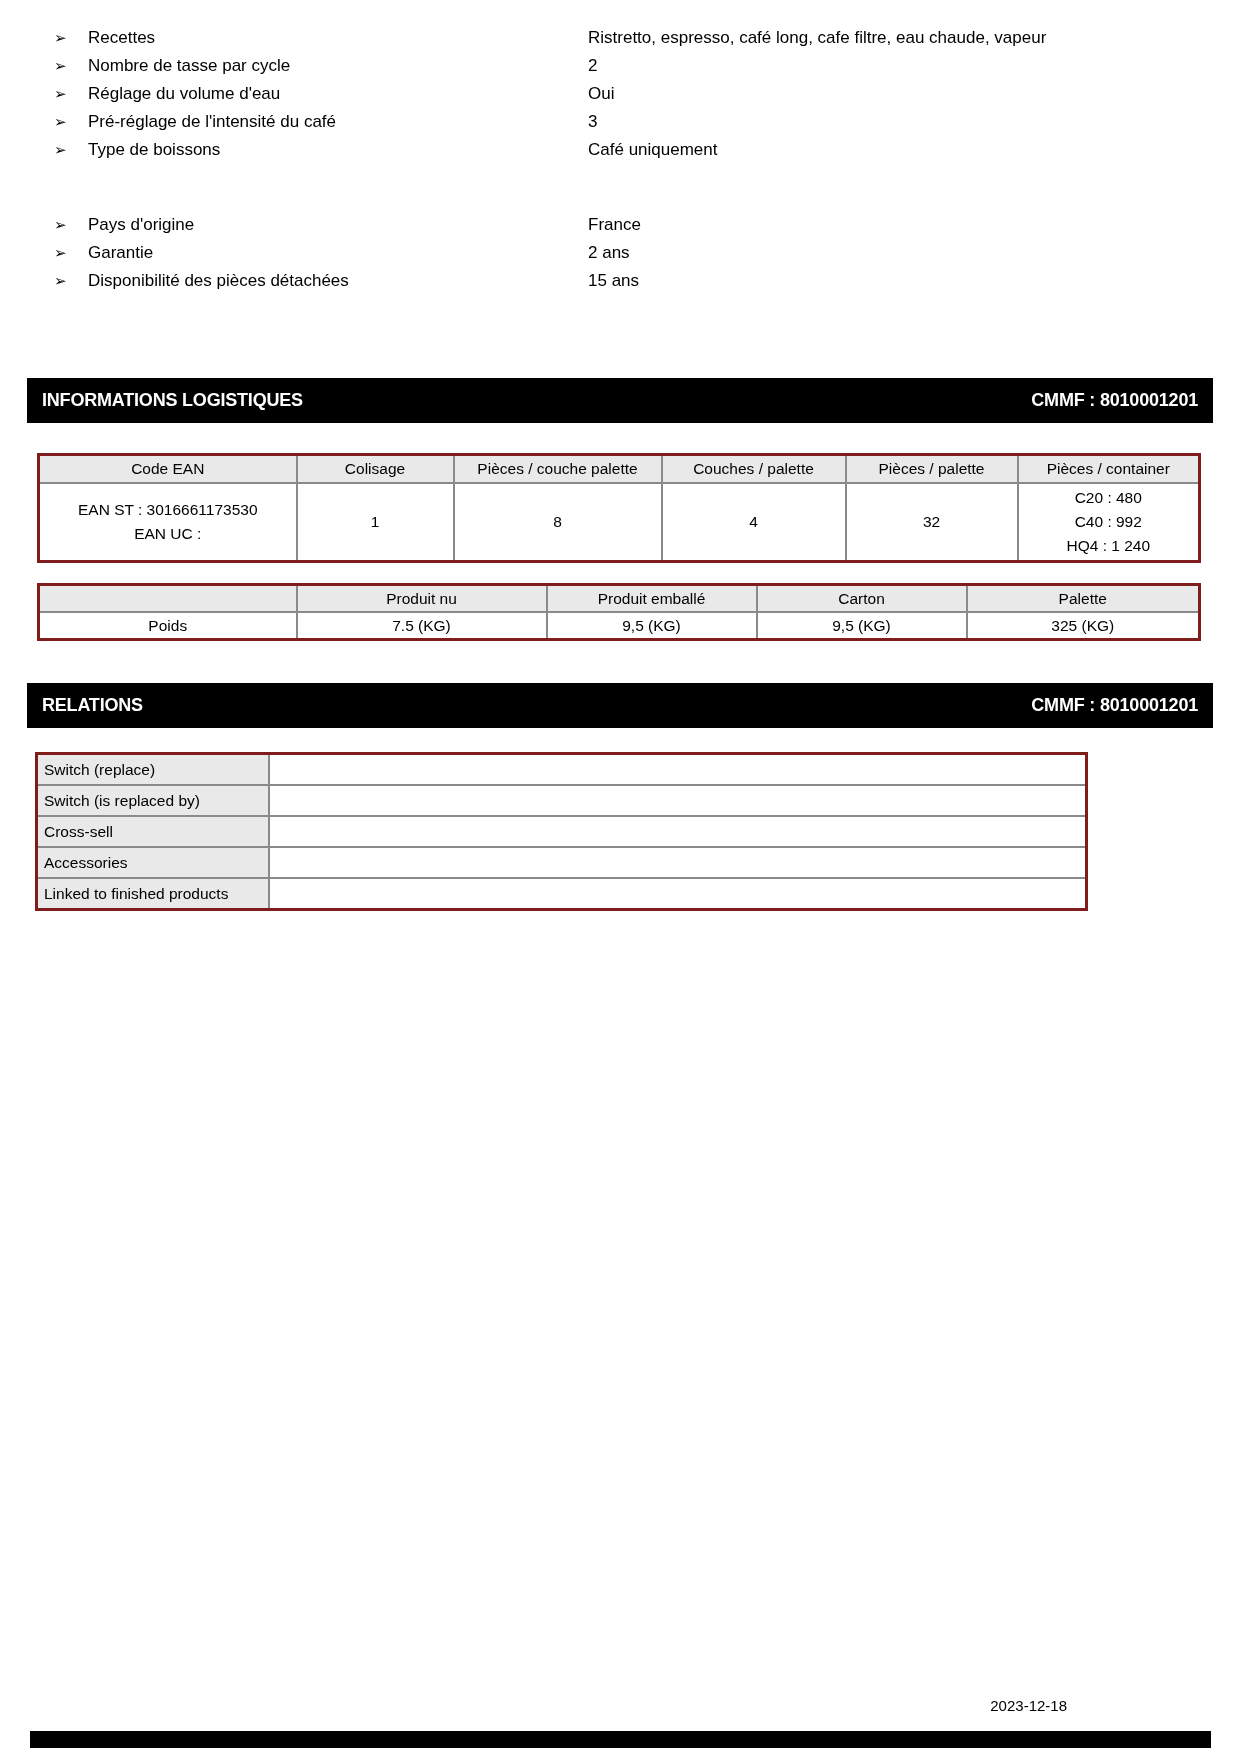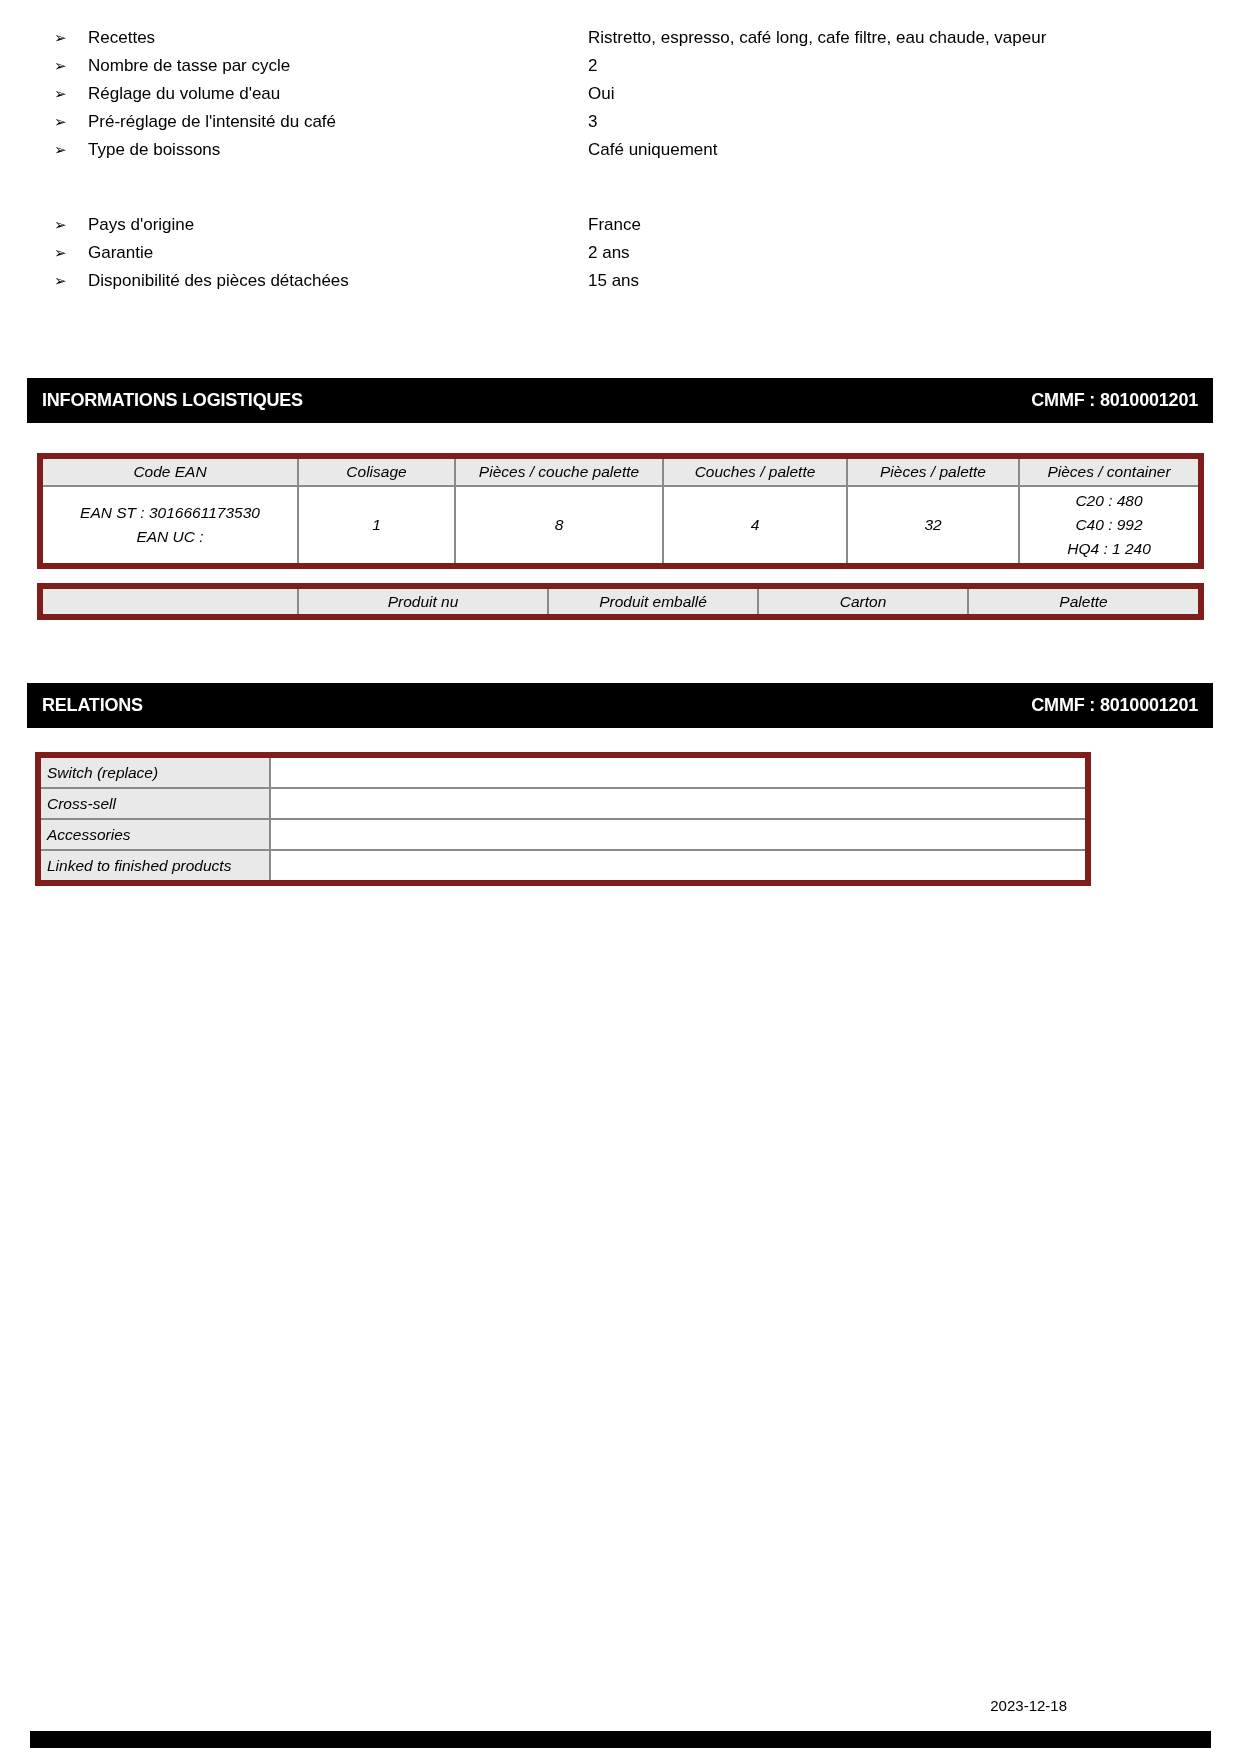--- a/index.html
+++ b/index.html
@@ -42,21 +42,21 @@
   .bar-relations { top:683px; }
 
   
   table.tbl {
     position:absolute; border-collapse:collapse; table-layout:fixed;
     font-size:15.5px; color:#000;
   }
   table.tbl th, table.tbl td {
     border:2px solid #8a8a8a; overflow:hidden;
   }
-  table.tbl { border:6px solid #7f1d1d;font-style:italic; }
+  table.tbl { border:3px solid #7f1d1d; }
   table.tbl th {
     background:#e9e9e9; font-weight:normal; text-align:center;
     padding:0 2px;
   }
   table.tbl td { text-align:center; vertical-align:middle; padding:0 2px; }
 
   .tbl1 { left:37px; top:453px; width:1161px; }
   .tbl1 th { height:26px; }
   .tbl1 td { height:76px; }
   .tbl1 .line { display:block; line-height:24px; }
@@ -187,39 +187,50 @@
     <thead>
       <tr>
         <th></th>
         <th>Produit nu</th>
         <th>Produit emballé</th>
         <th>Carton</th>
         <th>Palette</th>
       </tr>
     </thead>
     <tbody>
+      <tr>
+        <td>Poids</td>
+        <td>7.5 (KG)</td>
+        <td>9,5 (KG)</td>
+        <td>9,5 (KG)</td>
+        <td>325 (KG)</td>
+      </tr>
     </tbody>
   </table>
 
   <div class="section-bar bar-relations">
     <span>RELATIONS</span>
     <span>CMMF : 8010001201</span>
   </div>
 
   <table class="tbl tbl3">
     <colgroup>
       <col style="width:232px">
         <col style="width:818px">
     </colgroup>
     <tbody>
       <tr>
         <td class="rel-label">Switch (replace)</td>
         <td class="rel-value"></td>
       </tr>
       <tr>
+        <td class="rel-label">Switch (is replaced by)</td>
+        <td class="rel-value"></td>
+      </tr>
+      <tr>
         <td class="rel-label">Cross-sell</td>
         <td class="rel-value"></td>
       </tr>
       <tr>
         <td class="rel-label">Accessories</td>
         <td class="rel-value"></td>
       </tr>
       <tr>
         <td class="rel-label">Linked to finished products</td>
         <td class="rel-value"></td>

